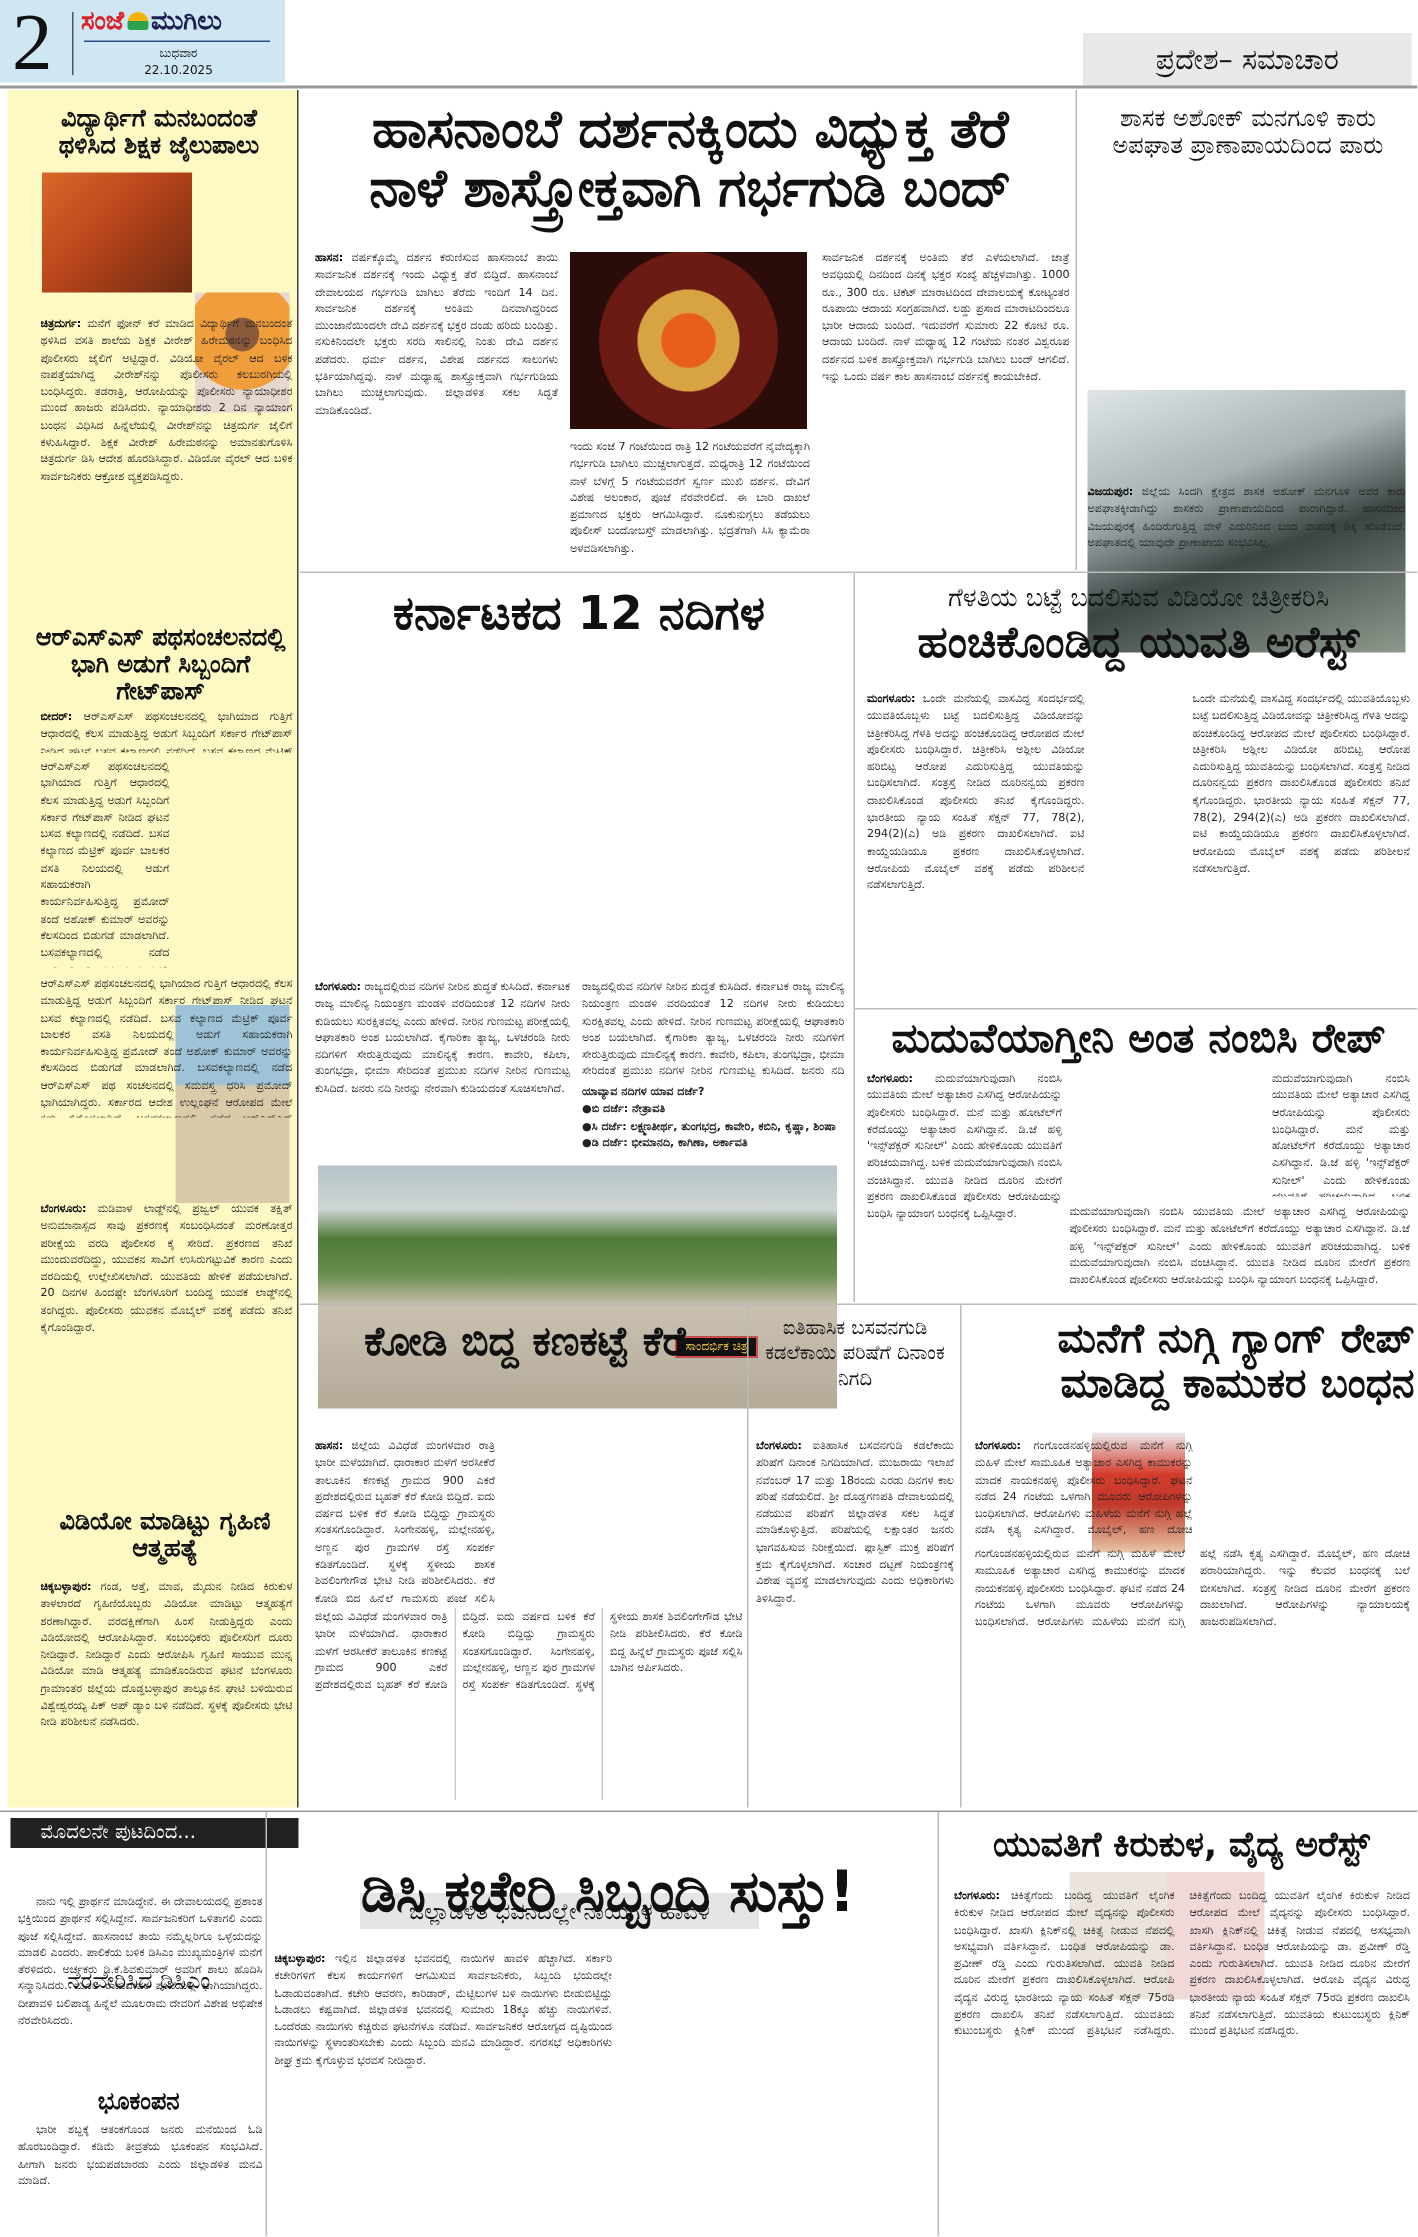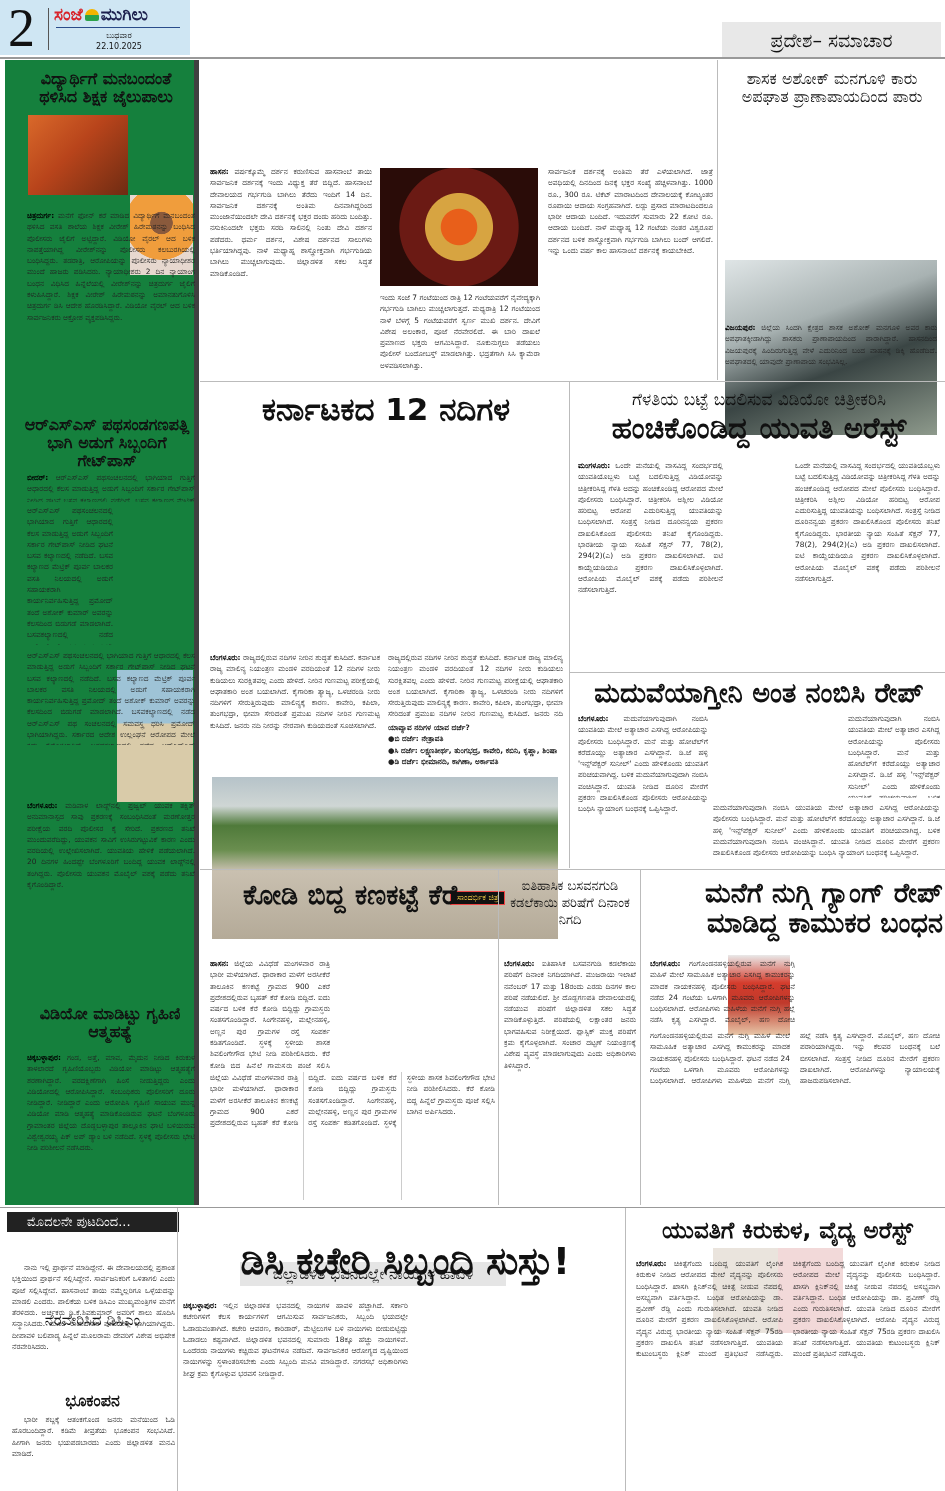--- a/index.html
+++ b/index.html
@@ -13,21 +13,21 @@
   .mast .logo { position: absolute; left: 54px; top: 4px; font-size: 17px; font-weight: bold; color: #d8232a; white-space: nowrap; }
   .mast .logo .second { color: #1b1f4d; }
   .mast .logo .sun { display: inline-block; width: 14px; height: 12px; border-radius: 7px 7px 2px 2px; background: linear-gradient(#f4b400 50%, #2ca24a 50%); vertical-align: middle; margin: 0 2px; }
   .mast .uline { position: absolute; left: 56px; top: 27px; width: 124px; height: 1px; background: #2a4c8a; }
   .mast .day { position: absolute; left: 54px; top: 31px; width: 130px; text-align: center; font-size: 8px; }
   .mast .date { position: absolute; left: 54px; top: 42px; width: 130px; text-align: center; font-size: 8px; }
   .topline { left: 0; top: 57px; width: 945px; height: 2px; background: #999; }
 
   .section-tag { left: 722px; top: 22px; width: 219px; height: 36px; background: #e8e8e8; font-size: 19px; text-align: center; line-height: 36px; }
 
-  .leftcol { left: 5px; top: 60px; width: 194px; height: 1145px; background: #15803d; border-right: 5px solid #404040; }
+  .leftcol { left: 5px; top: 60px; width: 194px; height: 1145px; background: #fef9c3; border-right: 1px solid #404040; }
 
   .hd { font-weight: bold; color: #111; text-align: center; line-height: 1.12; }
   .hd-xl { font-size: 35px; font-weight: 900; letter-spacing: -0.5px; }
   .hd-l { font-size: 31px; font-weight: 900; }
   .hd-s { font-size: 16px; }
   .hd-plain { font-weight: normal; }
 
   .body-text { font-size: 7.4px; line-height: 11.3px; color: #222; text-align: justify; overflow: hidden; }
   .body-text b { font-weight: bold; color: #000; }
   .cols2 { column-count: 2; column-gap: 10px; }
@@ -68,33 +68,35 @@
 </div>
 <div class="abs section-tag">ಪ್ರದೇಶ– ಸಮಾಚಾರ</div>
 <div class="abs topline"></div>
 
 <div class="abs leftcol">
   <div class="abs hd hd-s" style="left:16px;top:10px;width:170px;">ವಿದ್ಯಾರ್ಥಿಗೆ ಮನಬಂದಂತೆ ಥಳಿಸಿದ ಶಿಕ್ಷಕ ಜೈಲುಪಾಲು</div>
   <div class="abs photo p-orange" style="left:23px;top:55px;width:100px;height:80px;"></div>
   <div class="abs photo p-swami" style="left:125px;top:55px;width:63px;height:80px;"></div>
   <div class="abs body-text" style="left:22px;top:150px;width:168px;height:250px;"><b>ಚಿತ್ರದುರ್ಗ:</b> <span>ಮನೆಗೆ ಫೋನ್ ಕರೆ ಮಾಡಿದ ವಿದ್ಯಾರ್ಥಿಗೆ ಮನಬಂದಂತೆ ಥಳಿಸಿದ ವಸತಿ ಶಾಲೆಯ ಶಿಕ್ಷಕ ವೀರೇಶ್ ಹಿರೇಮಠನನ್ನು ಬಂಧಿಸಿದ ಪೊಲೀಸರು ಜೈಲಿಗೆ ಅಟ್ಟಿದ್ದಾರೆ. ವಿಡಿಯೋ ವೈರಲ್ ಆದ ಬಳಿಕ ನಾಪತ್ತೆಯಾಗಿದ್ದ ವೀರೇಶ್‌ನನ್ನು ಪೊಲೀಸರು ಕಲಬುರಗಿಯಲ್ಲಿ ಬಂಧಿಸಿದ್ದರು. ತಡರಾತ್ರಿ, ಆರೋಪಿಯನ್ನು ಪೊಲೀಸರು ನ್ಯಾಯಾಧೀಶರ ಮುಂದೆ ಹಾಜರು ಪಡಿಸಿದರು. ನ್ಯಾಯಾಧೀಶರು 2 ದಿನ ನ್ಯಾಯಾಂಗ ಬಂಧನ ವಿಧಿಸಿದ ಹಿನ್ನೆಲೆಯಲ್ಲಿ ವೀರೇಶ್‌ನನ್ನು ಚಿತ್ರದುರ್ಗ ಜೈಲಿಗೆ ಕಳುಹಿಸಿದ್ದಾರೆ. ಶಿಕ್ಷಕ ವೀರೇಶ್ ಹಿರೇಮಠನನ್ನು ಅಮಾನತುಗೊಳಿಸಿ ಚಿತ್ರದುರ್ಗ ಡಿಸಿ ಆದೇಶ ಹೊರಡಿಸಿದ್ದಾರೆ. ವಿಡಿಯೋ ವೈರಲ್ ಆದ ಬಳಿಕ ಸಾರ್ವಜನಿಕರು ಆಕ್ರೋಶ ವ್ಯಕ್ತಪಡಿಸಿದ್ದರು.</span></div>
 
-  <div class="abs hd hd-s" style="left:16px;top:356px;width:172px;">ಆರ್‌ಎಸ್‌ಎಸ್ ಪಥಸಂಡಗಣಪತ್ಲಿ ಭಾಗಿ ಅಡುಗೆ ಸಿಬ್ಬಂದಿಗೆ ಗೇಟ್‌ಪಾಸ್</div>
+  <div class="abs hd hd-s" style="left:16px;top:356px;width:172px;">ಆರ್‌ಎಸ್‌ಎಸ್ ಪಥಸಂಚಲನದಲ್ಲಿ ಭಾಗಿ ಅಡುಗೆ ಸಿಬ್ಬಂದಿಗೆ ಗೇಟ್‌ಪಾಸ್</div>
   <div class="abs body-text" style="left:22px;top:412px;width:168px;height:30px;"><b>ಬೀದರ್:</b> <span>ಆರ್‌ಎಸ್‌ಎಸ್ ಪಥಸಂಚಲನದಲ್ಲಿ ಭಾಗಿಯಾದ ಗುತ್ತಿಗೆ ಆಧಾರದಲ್ಲಿ ಕೆಲಸ ಮಾಡುತ್ತಿದ್ದ ಅಡುಗೆ ಸಿಬ್ಬಂದಿಗೆ ಸರ್ಕಾರ ಗೇಟ್‌ಪಾಸ್ ನೀಡಿದ ಘಟನೆ ಬಸವ ಕಲ್ಯಾಣದಲ್ಲಿ ನಡೆದಿದೆ. ಬಸವ ಕಲ್ಯಾಣದ ಮೆಟ್ರಿಕ್ ಪೂರ್ವ ಬಾಲಕರ ವಸತಿ ನಿಲಯದಲ್ಲಿ ಅಡುಗೆ ಸಹಾಯಕರಾಗಿ ಕಾರ್ಯನಿರ್ವಹಿಸುತ್ತಿದ್ದ ಪ್ರಮೋದ್ ತಂದೆ ಅಶೋಕ್ ಕುಮಾರ್ ಅವರನ್ನು ಕೆಲಸದಿಂದ ಬಿಡುಗಡೆ ಮಾಡಲಾಗಿದೆ. ಬಸವಕಲ್ಯಾಣದಲ್ಲಿ ನಡೆದ ಆರ್‌ಎಸ್‌ಎಸ್ ಪಥ ಸಂಚಲನದಲ್ಲಿ ಸಮವಸ್ತ್ರ ಧರಿಸಿ ಪ್ರಮೋದ್ ಭಾಗಿಯಾಗಿದ್ದರು. ಸರ್ಕಾರದ ಆದೇಶ ಉಲ್ಲಂಘನೆ ಆರೋಪದ ಮೇಲೆ ಕ್ರಮ ಕೈಗೊಳ್ಳಲಾಗಿದೆ. ಬಸವಕಲ್ಯಾಣದಲ್ಲಿ ನಡೆದ ಆರ್‌ಎಸ್‌ಎಸ್ ಪಥಸಂಚಲನದ ಫೋಟೋಗಳು ಸಾಮಾಜಿಕ ಜಾಲತಾಣದಲ್ಲಿ ವೈರಲ್ ಆಗಿದ್ದವು.</span></div>
   <div class="abs photo p-man" style="left:112px;top:450px;width:76px;height:132px;"></div>
   <div class="abs body-text" style="left:22px;top:445px;width:86px;height:140px;"><span>ಆರ್‌ಎಸ್‌ಎಸ್ ಪಥಸಂಚಲನದಲ್ಲಿ ಭಾಗಿಯಾದ ಗುತ್ತಿಗೆ ಆಧಾರದಲ್ಲಿ ಕೆಲಸ ಮಾಡುತ್ತಿದ್ದ ಅಡುಗೆ ಸಿಬ್ಬಂದಿಗೆ ಸರ್ಕಾರ ಗೇಟ್‌ಪಾಸ್ ನೀಡಿದ ಘಟನೆ ಬಸವ ಕಲ್ಯಾಣದಲ್ಲಿ ನಡೆದಿದೆ. ಬಸವ ಕಲ್ಯಾಣದ ಮೆಟ್ರಿಕ್ ಪೂರ್ವ ಬಾಲಕರ ವಸತಿ ನಿಲಯದಲ್ಲಿ ಅಡುಗೆ ಸಹಾಯಕರಾಗಿ ಕಾರ್ಯನಿರ್ವಹಿಸುತ್ತಿದ್ದ ಪ್ರಮೋದ್ ತಂದೆ ಅಶೋಕ್ ಕುಮಾರ್ ಅವರನ್ನು ಕೆಲಸದಿಂದ ಬಿಡುಗಡೆ ಮಾಡಲಾಗಿದೆ. ಬಸವಕಲ್ಯಾಣದಲ್ಲಿ ನಡೆದ ಆರ್‌ಎಸ್‌ಎಸ್ ಪಥ ಸಂಚಲನದಲ್ಲಿ ಸಮವಸ್ತ್ರ ಧರಿಸಿ ಪ್ರಮೋದ್ ಭಾಗಿಯಾಗಿದ್ದರು. ಸರ್ಕಾರದ ಆದೇಶ ಉಲ್ಲಂಘನೆ ಆರೋಪದ ಮೇಲೆ ಕ್ರಮ ಕೈಗೊಳ್ಳಲಾಗಿದೆ. ಬಸವಕಲ್ಯಾಣದಲ್ಲಿ ನಡೆದ ಆರ್‌ಎಸ್‌ಎಸ್ ಪಥಸಂಚಲನದ ಫೋಟೋಗಳು ಸಾಮಾಜಿಕ ಜಾಲತಾಣದಲ್ಲಿ ವೈರಲ್ ಆಗಿದ್ದವು.</span></div>
   <div class="abs body-text" style="left:22px;top:590px;width:168px;height:95px;"><span>ಆರ್‌ಎಸ್‌ಎಸ್ ಪಥಸಂಚಲನದಲ್ಲಿ ಭಾಗಿಯಾದ ಗುತ್ತಿಗೆ ಆಧಾರದಲ್ಲಿ ಕೆಲಸ ಮಾಡುತ್ತಿದ್ದ ಅಡುಗೆ ಸಿಬ್ಬಂದಿಗೆ ಸರ್ಕಾರ ಗೇಟ್‌ಪಾಸ್ ನೀಡಿದ ಘಟನೆ ಬಸವ ಕಲ್ಯಾಣದಲ್ಲಿ ನಡೆದಿದೆ. ಬಸವ ಕಲ್ಯಾಣದ ಮೆಟ್ರಿಕ್ ಪೂರ್ವ ಬಾಲಕರ ವಸತಿ ನಿಲಯದಲ್ಲಿ ಅಡುಗೆ ಸಹಾಯಕರಾಗಿ ಕಾರ್ಯನಿರ್ವಹಿಸುತ್ತಿದ್ದ ಪ್ರಮೋದ್ ತಂದೆ ಅಶೋಕ್ ಕುಮಾರ್ ಅವರನ್ನು ಕೆಲಸದಿಂದ ಬಿಡುಗಡೆ ಮಾಡಲಾಗಿದೆ. ಬಸವಕಲ್ಯಾಣದಲ್ಲಿ ನಡೆದ ಆರ್‌ಎಸ್‌ಎಸ್ ಪಥ ಸಂಚಲನದಲ್ಲಿ ಸಮವಸ್ತ್ರ ಧರಿಸಿ ಪ್ರಮೋದ್ ಭಾಗಿಯಾಗಿದ್ದರು. ಸರ್ಕಾರದ ಆದೇಶ ಉಲ್ಲಂಘನೆ ಆರೋಪದ ಮೇಲೆ ಕ್ರಮ ಕೈಗೊಳ್ಳಲಾಗಿದೆ. ಬಸವಕಲ್ಯಾಣದಲ್ಲಿ ನಡೆದ ಆರ್‌ಎಸ್‌ಎಸ್ ಪಥಸಂಚಲನದ ಫೋಟೋಗಳು ಸಾಮಾಜಿಕ ಜಾಲತಾಣದಲ್ಲಿ ವೈರಲ್ ಆಗಿದ್ದವು.</span></div>
 
   <div class="abs body-text" style="left:22px;top:740px;width:168px;height:200px;"><b>ಬೆಂಗಳೂರು:</b> <span>ಮಡಿವಾಳ ಲಾಡ್ಜ್‌ನಲ್ಲಿ ಪ್ರಜ್ವಲ್ ಯುವಕ ತಕ್ಷಿತ್ ಅನುಮಾನಾಸ್ಪದ ಸಾವು ಪ್ರಕರಣಕ್ಕೆ ಸಂಬಂಧಿಸಿದಂತೆ ಮರಣೋತ್ತರ ಪರೀಕ್ಷೆಯ ವರದಿ ಪೊಲೀಸರ ಕೈ ಸೇರಿದೆ. ಪ್ರಕರಣದ ತನಿಖೆ ಮುಂದುವರೆದಿದ್ದು, ಯುವಕನ ಸಾವಿಗೆ ಉಸಿರುಗಟ್ಟುವಿಕೆ ಕಾರಣ ಎಂದು ವರದಿಯಲ್ಲಿ ಉಲ್ಲೇಖಿಸಲಾಗಿದೆ. ಯುವತಿಯ ಹೇಳಿಕೆ ಪಡೆಯಲಾಗಿದೆ. 20 ದಿನಗಳ ಹಿಂದಷ್ಟೇ ಬೆಂಗಳೂರಿಗೆ ಬಂದಿದ್ದ ಯುವಕ ಲಾಡ್ಜ್‌ನಲ್ಲಿ ತಂಗಿದ್ದರು. ಪೊಲೀಸರು ಯುವಕನ ಮೊಬೈಲ್ ವಶಕ್ಕೆ ಪಡೆದು ತನಿಖೆ ಕೈಗೊಂಡಿದ್ದಾರೆ.</span></div>
 
   <div class="abs hd hd-s" style="left:20px;top:945px;width:170px;">ವಿಡಿಯೋ ಮಾಡಿಟ್ಟು ಗೃಹಿಣಿ ಆತ್ಮಹತ್ಯೆ</div>
   <div class="abs body-text" style="left:22px;top:992px;width:168px;height:145px;"><b>ಚಿಕ್ಕಬಳ್ಳಾಪುರ:</b> <span>ಗಂಡ, ಅತ್ತೆ, ಮಾವ, ಮೈದುನ ನೀಡಿದ ಕಿರುಕುಳ ತಾಳಲಾರದೆ ಗೃಹಿಣಿಯೊಬ್ಬರು ವಿಡಿಯೋ ಮಾಡಿಟ್ಟು ಆತ್ಮಹತ್ಯೆಗೆ ಶರಣಾಗಿದ್ದಾರೆ. ವರದಕ್ಷಿಣೆಗಾಗಿ ಹಿಂಸೆ ನೀಡುತ್ತಿದ್ದರು ಎಂದು ವಿಡಿಯೋದಲ್ಲಿ ಆರೋಪಿಸಿದ್ದಾರೆ. ಸಂಬಂಧಿಕರು ಪೊಲೀಸರಿಗೆ ದೂರು ನೀಡಿದ್ದಾರೆ. ನೀಡಿದ್ದಾರೆ ಎಂದು ಆರೋಪಿಸಿ ಗೃಹಿಣಿ ಸಾಯುವ ಮುನ್ನ ವಿಡಿಯೋ ಮಾಡಿ ಆತ್ಮಹತ್ಯೆ ಮಾಡಿಕೊಂಡಿರುವ ಘಟನೆ ಬೆಂಗಳೂರು ಗ್ರಾಮಾಂತರ ಜಿಲ್ಲೆಯ ದೊಡ್ಡಬಳ್ಳಾಪುರ ತಾಲ್ಲೂಕಿನ ಘಾಟಿ ಬಳಿಯಿರುವ ವಿಶ್ವೇಶ್ವರಯ್ಯ ಪಿಕ್ ಅಪ್ ಡ್ಯಾಂ ಬಳಿ ನಡೆದಿದೆ. ಸ್ಥಳಕ್ಕೆ ಪೊಲೀಸರು ಭೇಟಿ ನೀಡಿ ಪರಿಶೀಲನೆ ನಡೆಸಿದರು.</span></div>
 </div>
 
 <div class="abs hd hd-xl" style="left:205px;top:68px;width:510px;">
+  <div>ಹಾಸನಾಂಬೆ ದರ್ಶನಕ್ಕಿಂದು ವಿಧ್ಯುಕ್ತ ತೆರೆ</div>
+  <div>ನಾಳೆ ಶಾಸ್ತ್ರೋಕ್ತವಾಗಿ ಗರ್ಭಗುಡಿ ಬಂದ್</div>
 </div>
 <div class="abs body-text" style="left:210px;top:166px;width:162px;height:210px;"><b>ಹಾಸನ:</b> <span>ವರ್ಷಕ್ಕೊಮ್ಮೆ ದರ್ಶನ ಕರುಣಿಸುವ ಹಾಸನಾಂಬೆ ತಾಯಿ ಸಾರ್ವಜನಿಕ ದರ್ಶನಕ್ಕೆ ಇಂದು ವಿಧ್ಯುಕ್ತ ತೆರೆ ಬಿದ್ದಿದೆ. ಹಾಸನಾಂಬೆ ದೇವಾಲಯದ ಗರ್ಭಗುಡಿ ಬಾಗಿಲು ತೆರೆದು ಇಂದಿಗೆ 14 ದಿನ. ಸಾರ್ವಜನಿಕ ದರ್ಶನಕ್ಕೆ ಅಂತಿಮ ದಿನವಾಗಿದ್ದರಿಂದ ಮುಂಜಾನೆಯಿಂದಲೇ ದೇವಿ ದರ್ಶನಕ್ಕೆ ಭಕ್ತರ ದಂಡು ಹರಿದು ಬಂದಿತ್ತು. ನಸುಕಿನಿಂದಲೇ ಭಕ್ತರು ಸರದಿ ಸಾಲಿನಲ್ಲಿ ನಿಂತು ದೇವಿ ದರ್ಶನ ಪಡೆದರು. ಧರ್ಮ ದರ್ಶನ, ವಿಶೇಷ ದರ್ಶನದ ಸಾಲುಗಳು ಭರ್ತಿಯಾಗಿದ್ದವು. ನಾಳೆ ಮಧ್ಯಾಹ್ನ ಶಾಸ್ತ್ರೋಕ್ತವಾಗಿ ಗರ್ಭಗುಡಿಯ ಬಾಗಿಲು ಮುಚ್ಚಲಾಗುವುದು. ಜಿಲ್ಲಾಡಳಿತ ಸಕಲ ಸಿದ್ಧತೆ ಮಾಡಿಕೊಂಡಿದೆ.</span></div>
 <div class="abs photo p-temple" style="left:380px;top:168px;width:158px;height:118px;"></div>
 <div class="abs body-text" style="left:380px;top:292px;width:160px;height:84px;"><span>ಇಂದು ಸಂಜೆ 7 ಗಂಟೆಯಿಂದ ರಾತ್ರಿ 12 ಗಂಟೆಯವರೆಗೆ ನೈವೇದ್ಯಕ್ಕಾಗಿ ಗರ್ಭಗುಡಿ ಬಾಗಿಲು ಮುಚ್ಚಲಾಗುತ್ತದೆ. ಮಧ್ಯರಾತ್ರಿ 12 ಗಂಟೆಯಿಂದ ನಾಳೆ ಬೆಳಗ್ಗೆ 5 ಗಂಟೆಯವರೆಗೆ ಸ್ವರ್ಣ ಮುಖಿ ದರ್ಶನ. ದೇವಿಗೆ ವಿಶೇಷ ಅಲಂಕಾರ, ಪೂಜೆ ನೆರವೇರಲಿದೆ. ಈ ಬಾರಿ ದಾಖಲೆ ಪ್ರಮಾಣದ ಭಕ್ತರು ಆಗಮಿಸಿದ್ದಾರೆ. ನೂಕುನುಗ್ಗಲು ತಡೆಯಲು ಪೊಲೀಸ್ ಬಂದೋಬಸ್ತ್ ಮಾಡಲಾಗಿತ್ತು. ಭದ್ರತೆಗಾಗಿ ಸಿಸಿ ಕ್ಯಾಮೆರಾ ಅಳವಡಿಸಲಾಗಿತ್ತು.</span></div>
 <div class="abs body-text" style="left:548px;top:166px;width:165px;height:210px;"><span>ಸಾರ್ವಜನಿಕ ದರ್ಶನಕ್ಕೆ ಅಂತಿಮ ತೆರೆ ಎಳೆಯಲಾಗಿದೆ. ಜಾತ್ರೆ ಅವಧಿಯಲ್ಲಿ ದಿನದಿಂದ ದಿನಕ್ಕೆ ಭಕ್ತರ ಸಂಖ್ಯೆ ಹೆಚ್ಚಳವಾಗಿತ್ತು. 1000 ರೂ., 300 ರೂ. ಟಿಕೆಟ್ ಮಾರಾಟದಿಂದ ದೇವಾಲಯಕ್ಕೆ ಕೋಟ್ಯಂತರ ರೂಪಾಯಿ ಆದಾಯ ಸಂಗ್ರಹವಾಗಿದೆ. ಲಡ್ಡು ಪ್ರಸಾದ ಮಾರಾಟದಿಂದಲೂ ಭಾರೀ ಆದಾಯ ಬಂದಿದೆ. ಇದುವರೆಗೆ ಸುಮಾರು 22 ಕೋಟಿ ರೂ. ಆದಾಯ ಬಂದಿದೆ. ನಾಳೆ ಮಧ್ಯಾಹ್ನ 12 ಗಂಟೆಯ ನಂತರ ವಿಶ್ವರೂಪ ದರ್ಶನದ ಬಳಿಕ ಶಾಸ್ತ್ರೋಕ್ತವಾಗಿ ಗರ್ಭಗುಡಿ ಬಾಗಿಲು ಬಂದ್ ಆಗಲಿದೆ. ಇನ್ನು ಒಂದು ವರ್ಷ ಕಾಲ ಹಾಸನಾಂಬೆ ದರ್ಶನಕ್ಕೆ ಕಾಯಬೇಕಿದೆ.</span></div>
 
 <div class="abs vr" style="left:717px;top:60px;height:320px;"></div>
 
 <div class="abs hd hd-s hd-plain" style="left:722px;top:70px;width:220px;font-size:16px;">ಶಾಸಕ ಅಶೋಕ್ ಮನಗೂಳಿ ಕಾರು ಅಪಘಾತ ಪ್ರಾಣಾಪಾಯದಿಂದ ಪಾರು</div>
 <div class="abs photo p-car" style="left:725px;top:142px;width:212px;height:175px;"></div>
@@ -149,21 +151,21 @@
 
 <div class="abs vr" style="left:640px;top:870px;height:335px;"></div>
 
 <div class="abs hd hd-l" style="left:645px;top:878px;width:298px;font-size:27px;text-align:right;">ಮನೆಗೆ ನುಗ್ಗಿ ಗ್ಯಾಂಗ್ ರೇಪ್ ಮಾಡಿದ್ದ ಕಾಮುಕರ ಬಂಧನ</div>
 <div class="abs body-text" style="left:650px;top:958px;width:145px;height:70px;"><b>ಬೆಂಗಳೂರು:</b> <span>ಗಂಗೊಂಡನಹಳ್ಳಿಯಲ್ಲಿರುವ ಮನೆಗೆ ನುಗ್ಗಿ ಮಹಿಳೆ ಮೇಲೆ ಸಾಮೂಹಿಕ ಅತ್ಯಾಚಾರ ಎಸಗಿದ್ದ ಕಾಮುಕರನ್ನು ಮಾದಕ ನಾಯಕನಹಳ್ಳಿ ಪೊಲೀಸರು ಬಂಧಿಸಿದ್ದಾರೆ. ಘಟನೆ ನಡೆದ 24 ಗಂಟೆಯ ಒಳಗಾಗಿ ಮೂವರು ಆರೋಪಿಗಳನ್ನು ಬಂಧಿಸಲಾಗಿದೆ. ಆರೋಪಿಗಳು ಮಹಿಳೆಯ ಮನೆಗೆ ನುಗ್ಗಿ ಹಲ್ಲೆ ನಡೆಸಿ ಕೃತ್ಯ ಎಸಗಿದ್ದಾರೆ. ಮೊಬೈಲ್, ಹಣ ದೋಚಿ ಪರಾರಿಯಾಗಿದ್ದರು. ಇನ್ನು ಕೆಲವರ ಬಂಧನಕ್ಕೆ ಬಲೆ ಬೀಸಲಾಗಿದೆ. ಸಂತ್ರಸ್ತೆ ನೀಡಿದ ದೂರಿನ ಮೇರೆಗೆ ಪ್ರಕರಣ ದಾಖಲಾಗಿದೆ. ಆರೋಪಿಗಳನ್ನು ನ್ಯಾಯಾಲಯಕ್ಕೆ ಹಾಜರುಪಡಿಸಲಾಗಿದೆ.</span></div>
 
 <div class="abs body-text cols2" style="left:650px;top:1030px;width:290px;height:172px;"><span>ಗಂಗೊಂಡನಹಳ್ಳಿಯಲ್ಲಿರುವ ಮನೆಗೆ ನುಗ್ಗಿ ಮಹಿಳೆ ಮೇಲೆ ಸಾಮೂಹಿಕ ಅತ್ಯಾಚಾರ ಎಸಗಿದ್ದ ಕಾಮುಕರನ್ನು ಮಾದಕ ನಾಯಕನಹಳ್ಳಿ ಪೊಲೀಸರು ಬಂಧಿಸಿದ್ದಾರೆ. ಘಟನೆ ನಡೆದ 24 ಗಂಟೆಯ ಒಳಗಾಗಿ ಮೂವರು ಆರೋಪಿಗಳನ್ನು ಬಂಧಿಸಲಾಗಿದೆ. ಆರೋಪಿಗಳು ಮಹಿಳೆಯ ಮನೆಗೆ ನುಗ್ಗಿ ಹಲ್ಲೆ ನಡೆಸಿ ಕೃತ್ಯ ಎಸಗಿದ್ದಾರೆ. ಮೊಬೈಲ್, ಹಣ ದೋಚಿ ಪರಾರಿಯಾಗಿದ್ದರು. ಇನ್ನು ಕೆಲವರ ಬಂಧನಕ್ಕೆ ಬಲೆ ಬೀಸಲಾಗಿದೆ. ಸಂತ್ರಸ್ತೆ ನೀಡಿದ ದೂರಿನ ಮೇರೆಗೆ ಪ್ರಕರಣ ದಾಖಲಾಗಿದೆ. ಆರೋಪಿಗಳನ್ನು ನ್ಯಾಯಾಲಯಕ್ಕೆ ಹಾಜರುಪಡಿಸಲಾಗಿದೆ.</span></div>
 
 <div class="abs hr" style="left:0;top:1207px;width:945px;background:#999;"></div>
 
-<div class="abs banner-black" style="left:7px;top:1212px;width:172px;">ಮೊದಲನೇ ಪುಟದಿಂದ...</div>
+<div class="abs banner-black" style="left:7px;top:1212px;width:192px;">ಮೊದಲನೇ ಪುಟದಿಂದ...</div>
 <div class="abs hd hd-plain" style="left:10px;top:1312px;width:165px;font-size:15px;">ನೆರವೇರಿಸಿದ ಡಿಸಿಎಂ</div>
 <div class="abs body-text" style="left:12px;top:1262px;width:163px;height:128px;text-indent:12px;">ನಾನು ಇಲ್ಲಿ ಪ್ರಾರ್ಥನೆ ಮಾಡಿದ್ದೇನೆ. ಈ ದೇವಾಲಯದಲ್ಲಿ ಪ್ರಶಾಂತ ಭಕ್ತಿಯಿಂದ ಪ್ರಾರ್ಥನೆ ಸಲ್ಲಿಸಿದ್ದೇನೆ. ಸಾರ್ವಜನಿಕರಿಗೆ ಒಳಿತಾಗಲಿ ಎಂದು ಪೂಜೆ ಸಲ್ಲಿಸಿದ್ದೇವೆ. ಹಾಸನಾಂಬೆ ತಾಯಿ ನಮ್ಮೆಲ್ಲರಿಗೂ ಒಳ್ಳೆಯದನ್ನು ಮಾಡಲಿ ಎಂದರು. ಪಾಲಿಕೆಯ ಬಳಿಕ ಡಿಸಿಎಂ ಮುಖ್ಯಮಂತ್ರಿಗಳ ಮನೆಗೆ ತೆರಳಿದರು. ಅರ್ಚಕರು ಡಿ.ಕೆ.ಶಿವಕುಮಾರ್ ಅವರಿಗೆ ಶಾಲು ಹೊದಿಸಿ ಸನ್ಮಾನಿಸಿದರು. ಮೂಲ ರಾಮದೇವರ ಪೂಜೆಯಲ್ಲಿ ಭಾಗಿಯಾಗಿದ್ದರು. ದೀಪಾವಳಿ ಬಲಿಪಾಡ್ಯ ಹಿನ್ನೆಲೆ ಮೂಲರಾಮ ದೇವರಿಗೆ ವಿಶೇಷ ಅಭಿಷೇಕ ನೆರವೇರಿಸಿದರು.</div>
 <div class="abs hd" style="left:10px;top:1392px;width:165px;font-size:16px;">ಭೂಕಂಪನ</div>
 <div class="abs body-text" style="left:12px;top:1414px;width:163px;height:72px;text-indent:12px;">ಭಾರೀ ಶಬ್ದಕ್ಕೆ ಆತಂಕಗೊಂಡ ಜನರು ಮನೆಯಿಂದ ಓಡಿ ಹೊರಬಂದಿದ್ದಾರೆ. ಕಡಿಮೆ ತೀವ್ರತೆಯ ಭೂಕಂಪನ ಸಂಭವಿಸಿದೆ. ಹೀಗಾಗಿ ಜನರು ಭಯಪಡಬಾರದು ಎಂದು ಜಿಲ್ಲಾಡಳಿತ ಮನವಿ ಮಾಡಿದೆ.</div>
 
 <div class="abs vr" style="left:177px;top:1208px;height:283px;"></div>
 
 <div class="abs kicker-grey" style="left:240px;top:1262px;width:266px;">ಜಿಲ್ಲಾಡಳಿತ ಭವನದಲ್ಲೇ ನಾಯಿಗಳ ಹಾವಳಿ</div>
 <div class="abs hd hd-xl" style="left:185px;top:1240px;width:440px;font-size:38px;">ಡಿಸಿ ಕಚೇರಿ ಸಿಬ್ಬಂದಿ ಸುಸ್ತು!</div>
 <div class="abs body-text" style="left:183px;top:1300px;width:225px;height:188px;"><b>ಚಿಕ್ಕಬಳ್ಳಾಪುರ:</b> <span>ಇಲ್ಲಿನ ಜಿಲ್ಲಾಡಳಿತ ಭವನದಲ್ಲಿ ನಾಯಿಗಳ ಹಾವಳಿ ಹೆಚ್ಚಾಗಿದೆ. ಸರ್ಕಾರಿ ಕಚೇರಿಗಳಿಗೆ ಕೆಲಸ ಕಾರ್ಯಗಳಿಗೆ ಆಗಮಿಸುವ ಸಾರ್ವಜನಿಕರು, ಸಿಬ್ಬಂದಿ ಭಯದಲ್ಲೇ ಓಡಾಡುವಂತಾಗಿದೆ. ಕಚೇರಿ ಆವರಣ, ಕಾರಿಡಾರ್, ಮೆಟ್ಟಿಲುಗಳ ಬಳಿ ನಾಯಿಗಳು ಬೀಡುಬಿಟ್ಟಿದ್ದು ಓಡಾಡಲು ಕಷ್ಟವಾಗಿದೆ. ಜಿಲ್ಲಾಡಳಿತ ಭವನದಲ್ಲಿ ಸುಮಾರು 18ಕ್ಕೂ ಹೆಚ್ಚು ನಾಯಿಗಳಿವೆ. ಒಂದೆರಡು ನಾಯಿಗಳು ಕಚ್ಚಿರುವ ಘಟನೆಗಳೂ ನಡೆದಿವೆ. ಸಾರ್ವಜನಿಕರ ಆರೋಗ್ಯದ ದೃಷ್ಟಿಯಿಂದ ನಾಯಿಗಳನ್ನು ಸ್ಥಳಾಂತರಿಸಬೇಕು ಎಂದು ಸಿಬ್ಬಂದಿ ಮನವಿ ಮಾಡಿದ್ದಾರೆ. ನಗರಸಭೆ ಅಧಿಕಾರಿಗಳು ಶೀಘ್ರ ಕ್ರಮ ಕೈಗೊಳ್ಳುವ ಭರವಸೆ ನೀಡಿದ್ದಾರೆ.</span></div>

